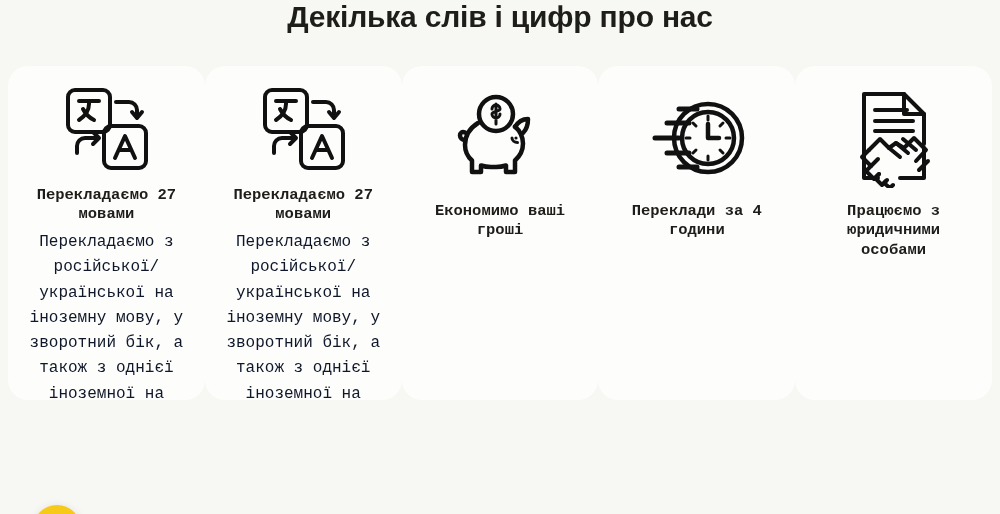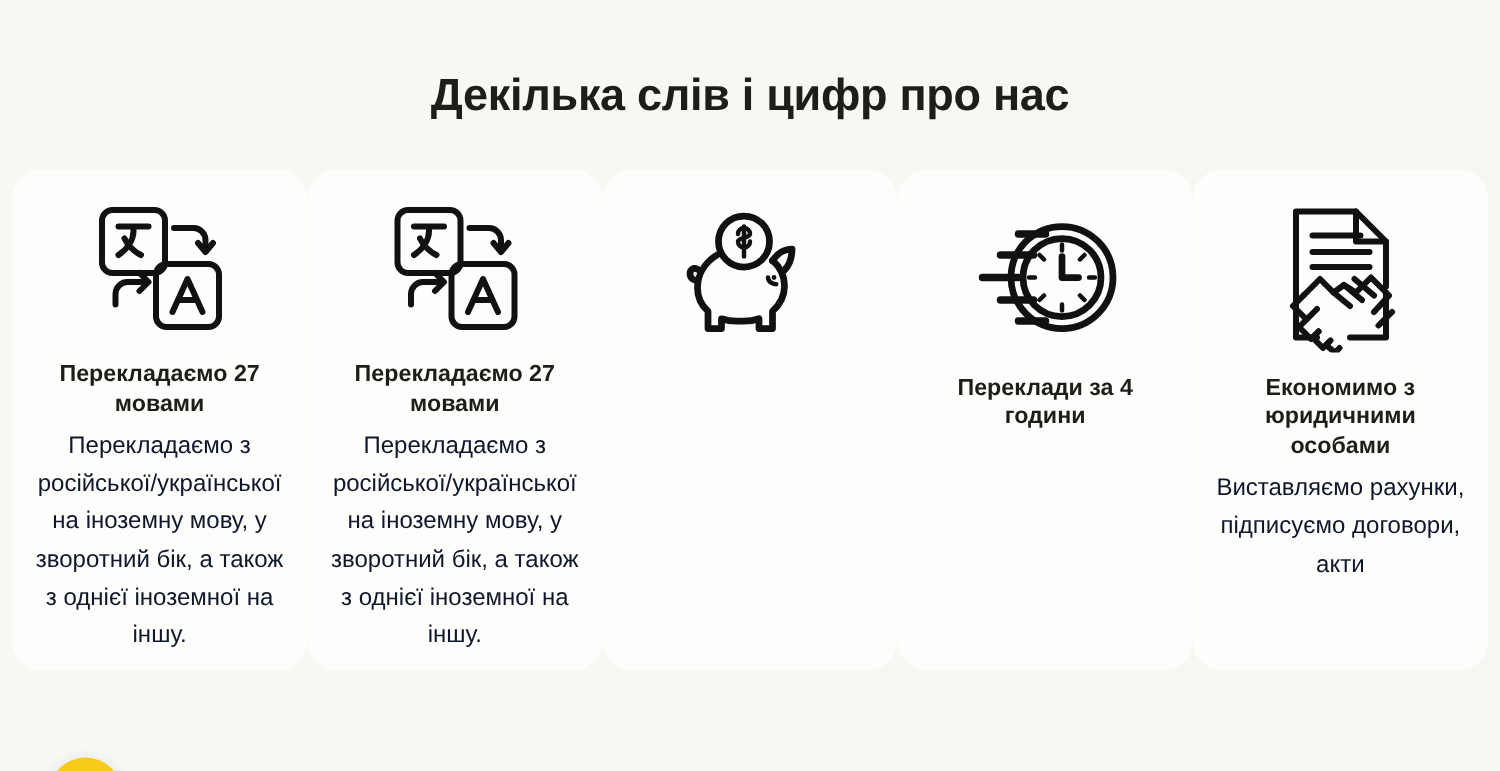--- a/index.html
+++ b/index.html
@@ -15,28 +15,28 @@
     font-family: "Liberation Sans", sans-serif;
     position: relative;
   }
 
   .page-title {
     text-align: center;
     font-size: 30px;
     font-weight: bold;
     color: #1f1d1a;
     letter-spacing: -0.2px;
-    padding-top: 47px;
     line-height: 1.15;
   }
 
   .cards-row {
     display: flex;
     padding: 0 8px;
     margin-top: 31px;
+    font-family: Liberation Mono, monospace;
   }
 
   .card {
     flex: 1 1 0;
     background: #fdfdfb;
     border-radius: 20px;
     height: 334px;
     padding: 16px 14px 10px 14px;
     display: flex;
     flex-direction: column;
@@ -133,20 +133,21 @@
       <svg width="100" height="96" viewBox="0 0 100 96" fill="none" stroke="#111111" stroke-width="4.5" stroke-linecap="round" stroke-linejoin="round">
         <circle cx="46" cy="24" r="17"></circle>
         <path d="M46 14v20M42 19c0-2.5 2-4 4-4s4 1.5 4 4-8 2.5-8 5 2 4 4 4 4-1.5 4-4" stroke-width="3"></path>
         <path d="M28 33c-8 5-13 13-13 22 0 6 2.5 11.5 7 15.5V82h9v-6.5c3 1 6.5 1.6 10 1.6h5c3.5 0 7-.6 10-1.6V82h9v-11.5c5-4.5 8-10.5 8-17 0-6.5-3-12.5-8-17"></path>
         <path d="M65 37c3-5 8-8 13-8 0 6-2 11-5 14" stroke-linejoin="round"></path>
         <path d="M15 50c-3 0-5-2-5-4.5S12 41 15 42.5"></path>
         <circle cx="66" cy="48" r="1.6" fill="#111111" stroke="none"></circle>
         <path d="M62 48c0 2.5 2.5 4.5 5.5 4.5" stroke-width="3"></path>
       </svg>
     </div>
+    <div class="card-title">Економимо ваші гроші</div>
   </div>
 
   <div class="card">
     <div class="card-icon">
       <svg width="104" height="90" viewBox="0 0 104 90" fill="none" stroke="#111111" stroke-width="4.5" stroke-linecap="round" stroke-linejoin="round">
         <circle cx="63" cy="45" r="34"></circle>
         <circle cx="63" cy="45" r="26"></circle>
         <path d="M63 31v14h11" stroke-width="4.5"></path>
         <path d="M63 23v4M63 63v4M41 45h4M81 45h4M48 30l3 3M75 57l3 3M48 60l3-3M75 33l3-3" stroke-width="3"></path>
         <path d="M34 16h18M22 30h22M10 45h24M22 60h22M34 74h18" stroke-width="5"></path>
@@ -163,19 +164,18 @@
         <path d="M29 22h32M29 33h38M29 43h38"></path>
         <path d="M23 62l11-11 9 9 7-5 8 5 10-10 12 12-10 11" stroke-width="4"></path>
         <path d="M82 73l-9 9"></path>
         <path d="M23 62l-7 7 9 9 7-7"></path>
         <path d="M25 78l-5 5 8 8 5-5"></path>
         <path d="M33 86l-4 4 7 7 4-4"></path>
         <path d="M41 92l-3 3 6 5 3-3"></path>
         <path d="M43 60l11 9M50 55l12 10M57 51l13 11"></path>
       </svg>
     </div>
-    <div class="card-title">Економимо з юридичними особами</div>
-    <div class="card-text">Виставляємо рахунки, підписуємо договори, акти</div>
+    <div class="card-title">Працюємо з юридичними особами</div>
   </div>
 
 </div>
 
 <button class="floating-button"></button>
 
 </body></html>

